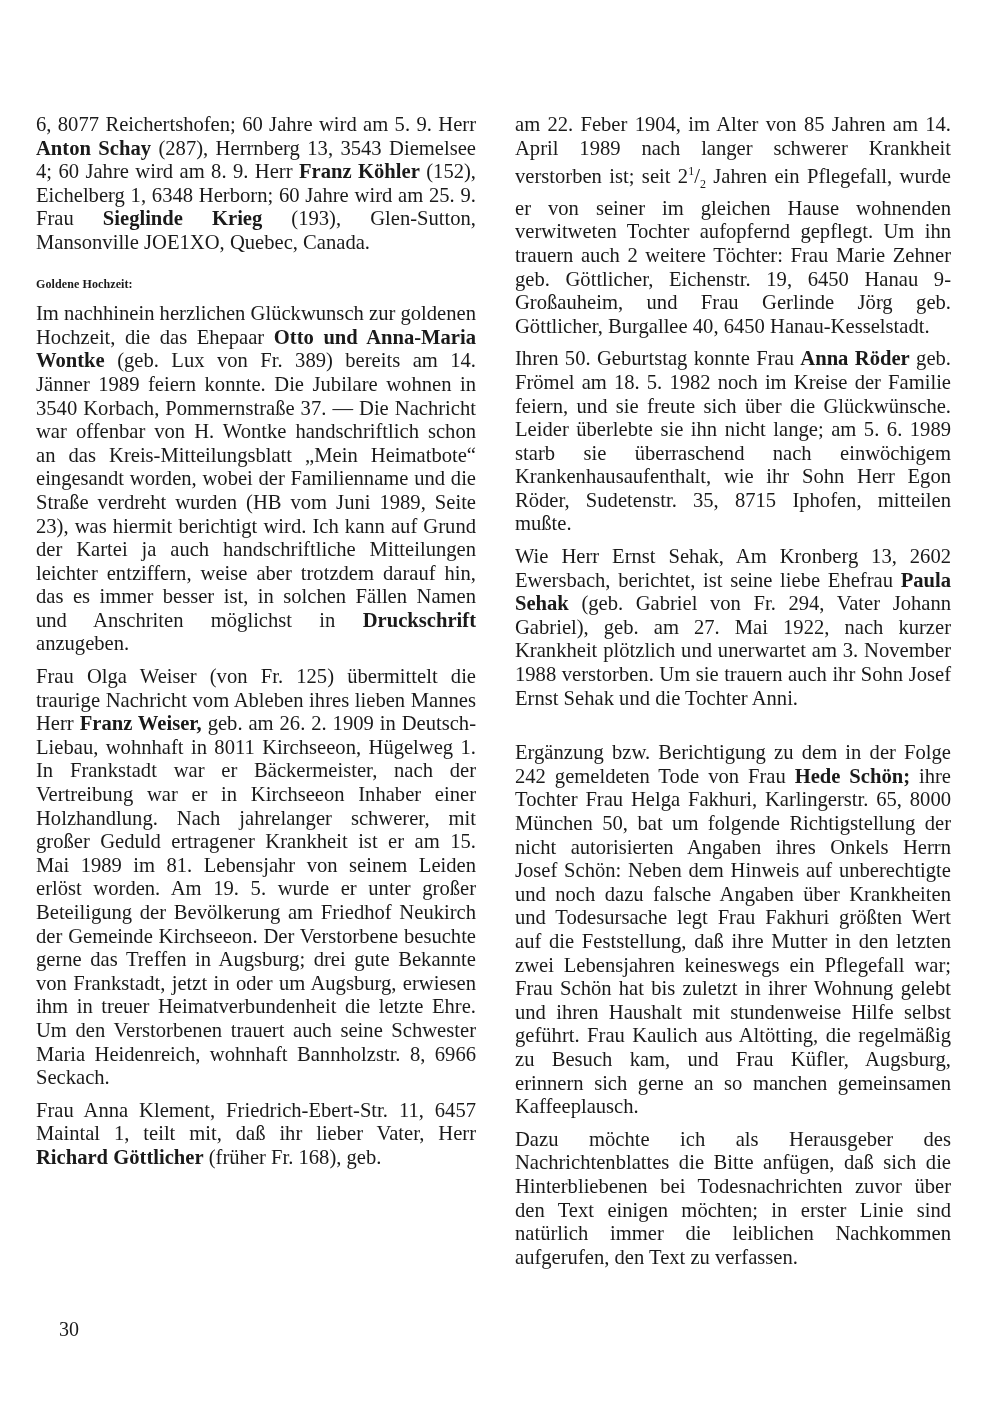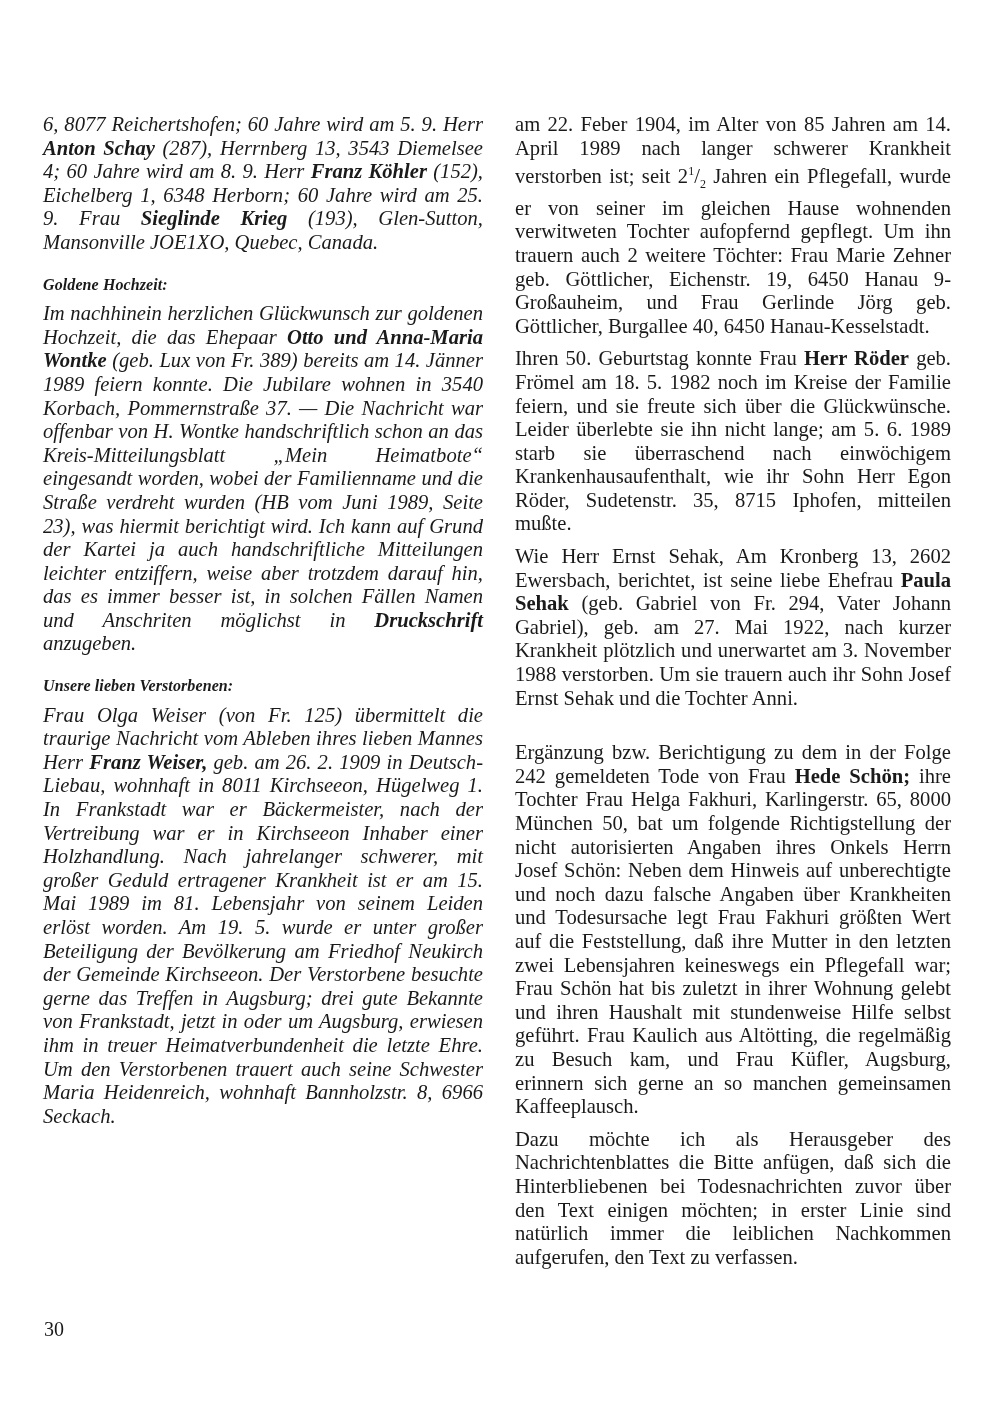--- a/index.html
+++ b/index.html
@@ -6,54 +6,54 @@
     body {
       width: 1000px; height: 1413px; position: relative; overflow: hidden;
       font-family: "Liberation Serif", "DejaVu Serif", serif;
       color: #1a1a1a;
     }
     .col {
       position: absolute; top: 113px; width: 440px;
       font-size: 20.6px; line-height: 23.6px;
       text-align: justify; hyphens: manual;
     }
-    .col-left { left: 43px; font-style: italic; }
+    .col-left { left: 36px; }
     .col-right { left: 515px; width: 436px; }
     .para { margin: 0 0 9px 0; }
     .para.nogap { margin-bottom: 0; }
     .heading {
       font-weight: bold; margin: 18px 0 6px 0;
-      font-size: 16px; letter-spacing: 0.1px;
+      font-size: 12px; letter-spacing: 0.1px;
     }
     b { font-weight: bold; }
     .gap-large { height: 22px; }
     .page-number {
-      position: absolute; left: 44px; top: 1318px;
+      position: absolute; left: 59px; top: 1318px;
       font-size: 20px;
     }
     sup, sub { font-size: 12px; }
   </style>
 </head>
 <body>
 
 <div class="col col-left">
   <p class="para"><span>6, 8077 Reichertshofen; 60 Jahre wird am 5. 9. Herr </span><b>Anton Schay</b><span> (287), Herrnberg 13, 3543 Diemelsee 4; 60 Jahre wird am 8. 9. Herr </span><b>Franz Köhler</b><span> (152), Eichelberg 1, 6348 Herborn; 60 Jahre wird am 25. 9. Frau </span><b>Sieglinde Krieg</b><span> (193), Glen-Sutton, Mansonville JOE1XO, Quebec, Canada.</span></p>
 
   <div class="heading">Goldene Hochzeit:</div>
   <p class="para"><span>Im nachhinein herzlichen Glückwunsch zur goldenen Hochzeit, die das Ehepaar </span><b>Otto und Anna-Maria Wontke</b><span> (geb. Lux von Fr. 389) bereits am 14. Jänner 1989 feiern konnte. Die Jubilare wohnen in 3540 Korbach, Pommernstraße 37. — Die Nachricht war offenbar von H. Wontke handschriftlich schon an das Kreis-Mitteilungsblatt „Mein Heimatbote“ eingesandt worden, wobei der Familienname und die Straße verdreht wurden (HB vom Juni 1989, Seite 23), was hiermit berichtigt wird. Ich kann auf Grund der Kartei ja auch handschriftliche Mitteilungen leichter entziffern, weise aber trotzdem darauf hin, das es immer besser ist, in solchen Fällen Namen und Anschriten möglichst in </span><b>Druckschrift</b><span> anzugeben.</span></p>
 
-  <div class="heading">Unsere lieben Verstorbenen:</div>
   <p class="para"><span>Frau Olga Weiser (von Fr. 125) übermittelt die traurige Nachricht vom Ableben ihres lieben Mannes Herr </span><b>Franz Weiser,</b><span> geb. am 26. 2. 1909 in Deutsch-Liebau, wohnhaft in 8011 Kirchseeon, Hügelweg 1. In Frankstadt war er Bäckermeister, nach der Vertreibung war er in Kirchseeon Inhaber einer Holzhandlung. Nach jahrelanger schwerer, mit großer Geduld ertragener Krankheit ist er am 15. Mai 1989 im 81. Lebensjahr von seinem Leiden erlöst worden. Am 19. 5. wurde er unter großer Beteiligung der Bevölkerung am Friedhof Neukirch der Gemeinde Kirchseeon. Der Verstorbene besuchte gerne das Treffen in Augsburg; drei gute Bekannte von Frankstadt, jetzt in oder um Augsburg, erwiesen ihm in treuer Heimatverbundenheit die letzte Ehre. Um den Verstorbenen trauert auch seine Schwester Maria Heidenreich, wohnhaft Bannholzstr. 8, 6966 Seckach.</span></p>
 
+  <p class="para nogap"><span>Frau Anna Klement, Friedrich-Ebert-Str. 11, 6457 Maintal 1, teilt mit, daß ihr lieber Vater, Herr </span><b>Richard Göttlicher</b><span> (früher Fr. 168), geb.</span></p>
 </div>
 
 <div class="col col-right">
   <p class="para"><span>am 22. Feber 1904, im Alter von 85 Jahren am 14. April 1989 nach langer schwerer Krankheit verstorben ist; seit 2</span><sup>1</sup>/<sub>2</sub><span> Jahren ein Pflegefall, wurde er von seiner im gleichen Hause wohnenden verwitweten Tochter aufopfernd gepflegt. Um ihn trauern auch 2 weitere Töchter: Frau Marie Zehner geb. Göttlicher, Eichenstr. 19, 6450 Hanau 9-Großauheim, und Frau Gerlinde Jörg geb. Göttlicher, Burgallee 40, 6450 Hanau-Kesselstadt.</span></p>
 
-  <p class="para"><span>Ihren 50. Geburtstag konnte Frau </span><b>Herr Röder</b><span> geb. Frömel am 18. 5. 1982 noch im Kreise der Familie feiern, und sie freute sich über die Glückwünsche. Leider überlebte sie ihn nicht lange; am 5. 6. 1989 starb sie überraschend nach einwöchigem Krankenhausaufenthalt, wie ihr Sohn Herr Egon Röder, Sudetenstr. 35, 8715 Iphofen, mitteilen mußte.</span></p>
+  <p class="para"><span>Ihren 50. Geburtstag konnte Frau </span><b>Anna Röder</b><span> geb. Frömel am 18. 5. 1982 noch im Kreise der Familie feiern, und sie freute sich über die Glückwünsche. Leider überlebte sie ihn nicht lange; am 5. 6. 1989 starb sie überraschend nach einwöchigem Krankenhausaufenthalt, wie ihr Sohn Herr Egon Röder, Sudetenstr. 35, 8715 Iphofen, mitteilen mußte.</span></p>
 
   <p class="para"><span>Wie Herr Ernst Sehak, Am Kronberg 13, 2602 Ewersbach, berichtet, ist seine liebe Ehefrau </span><b>Paula Sehak</b><span> (geb. Gabriel von Fr. 294, Vater Johann Gabriel), geb. am 27. Mai 1922, nach kurzer Krankheit plötzlich und unerwartet am 3. November 1988 verstorben. Um sie trauern auch ihr Sohn Josef Ernst Sehak und die Tochter Anni.</span></p>
 
   <div class="gap-large"></div>
 
   <p class="para"><span>Ergänzung bzw. Berichtigung zu dem in der Folge 242 gemeldeten Tode von Frau </span><b>Hede Schön;</b><span> ihre Tochter Frau Helga Fakhuri, Karlingerstr. 65, 8000 München 50, bat um folgende Richtigstellung der nicht autorisierten Angaben ihres Onkels Herrn Josef Schön: Neben dem Hinweis auf unberechtigte und noch dazu falsche Angaben über Krankheiten und Todesursache legt Frau Fakhuri größten Wert auf die Feststellung, daß ihre Mutter in den letzten zwei Lebensjahren keineswegs ein Pflegefall war; Frau Schön hat bis zuletzt in ihrer Wohnung gelebt und ihren Haushalt mit stundenweise Hilfe selbst geführt. Frau Kaulich aus Altötting, die regelmäßig zu Besuch kam, und Frau Küfler, Augsburg, erinnern sich gerne an so manchen gemeinsamen Kaffeeplausch.</span></p>
 
   <p class="para"><span>Dazu möchte ich als Herausgeber des Nachrichtenblattes die Bitte anfügen, daß sich die Hinterbliebenen bei Todesnachrichten zuvor über den Text einigen möchten; in erster Linie sind natürlich immer die leiblichen Nachkommen aufgerufen, den Text zu verfassen.</span></p>
 </div>
 

